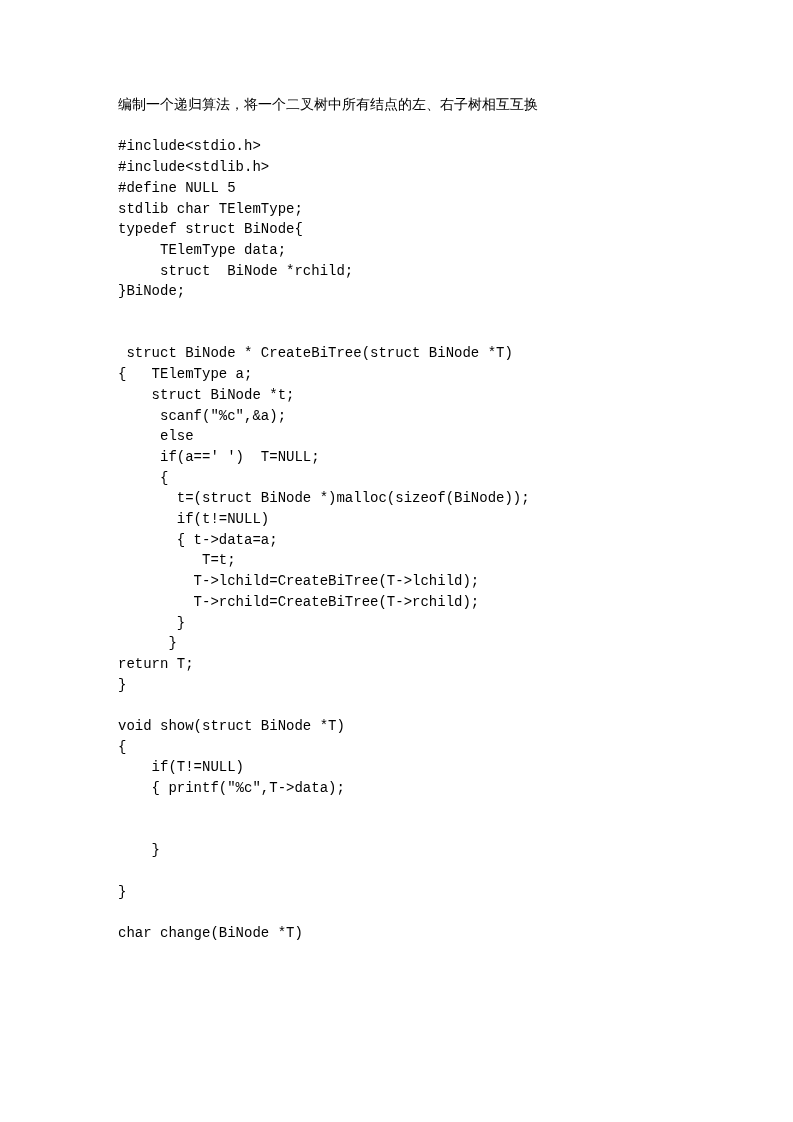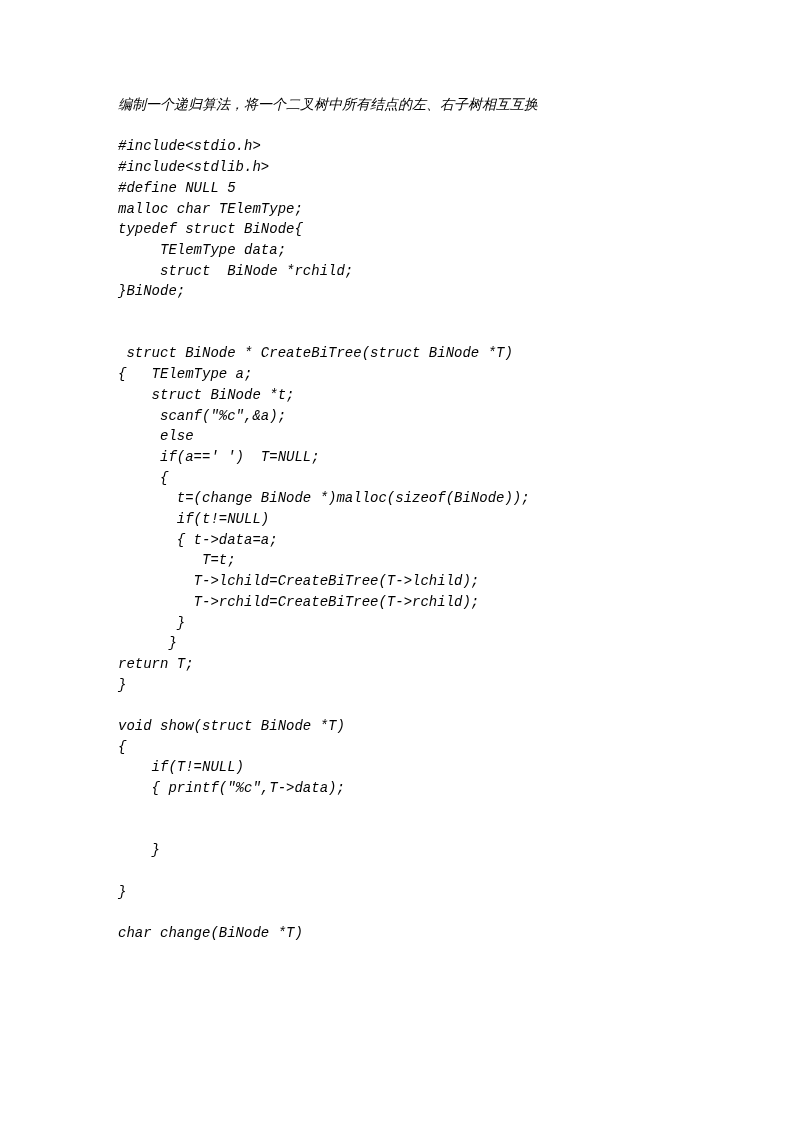--- a/index.html
+++ b/index.html
@@ -8,51 +8,50 @@
     background: #ffffff;
     width: 793px;
     height: 1122px;
     font-family: "SimSun", "NSimSun", "Courier New", monospace;
     font-size: 14px;
     color: #000;
     line-height: 20.7px;
   }
   .page {
     padding: 95px 118px 0 118px;
-    font-style: italic;
   }
   .line {
     white-space: pre;
     min-height: 20.7px;
   }
 </style>
 </head>
 <body>
 
 <div class="page" id="page-container">
     <div class="line">编制一个递归算法，将一个二叉树中所有结点的左、右子树相互互换</div>
     <div class="line"></div>
     <div class="line">#include&lt;stdio.h&gt;</div>
     <div class="line">#include&lt;stdlib.h&gt;</div>
     <div class="line">#define NULL 5</div>
-    <div class="line">malloc char TElemType;</div>
+    <div class="line">stdlib char TElemType;</div>
     <div class="line">typedef struct BiNode{</div>
     <div class="line">     TElemType data;</div>
     <div class="line">     struct  BiNode *rchild;</div>
     <div class="line">}BiNode;</div>
     <div class="line"></div>
     <div class="line"></div>
     <div class="line"> struct BiNode * CreateBiTree(struct BiNode *T)</div>
     <div class="line">{   TElemType a;</div>
     <div class="line">    struct BiNode *t;</div>
     <div class="line">     scanf("%c",&amp;a);</div>
     <div class="line">     else</div>
     <div class="line">     if(a==' ')  T=NULL;</div>
     <div class="line">     {</div>
-    <div class="line">       t=(change BiNode *)malloc(sizeof(BiNode));</div>
+    <div class="line">       t=(struct BiNode *)malloc(sizeof(BiNode));</div>
     <div class="line">       if(t!=NULL)</div>
     <div class="line">       { t-&gt;data=a;</div>
     <div class="line">          T=t;</div>
     <div class="line">         T-&gt;lchild=CreateBiTree(T-&gt;lchild);</div>
     <div class="line">         T-&gt;rchild=CreateBiTree(T-&gt;rchild);</div>
     <div class="line">       }</div>
     <div class="line">      }</div>
     <div class="line">return T;</div>
     <div class="line">}</div>
     <div class="line"></div>

